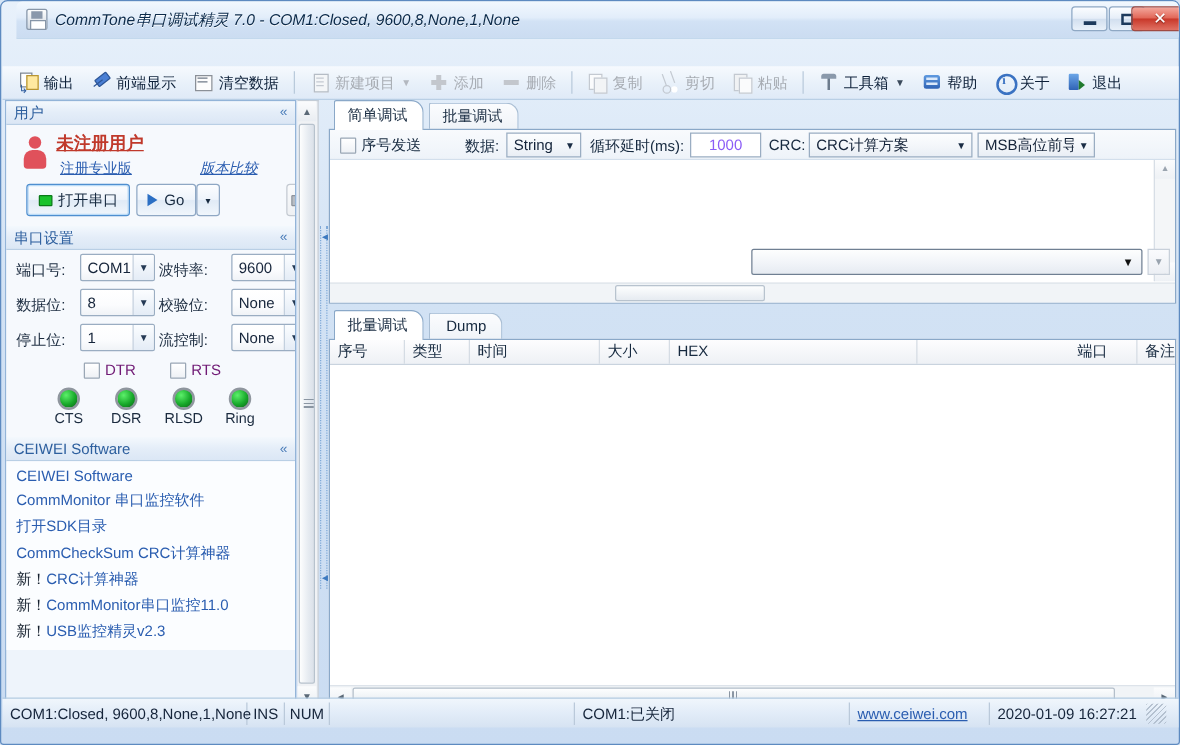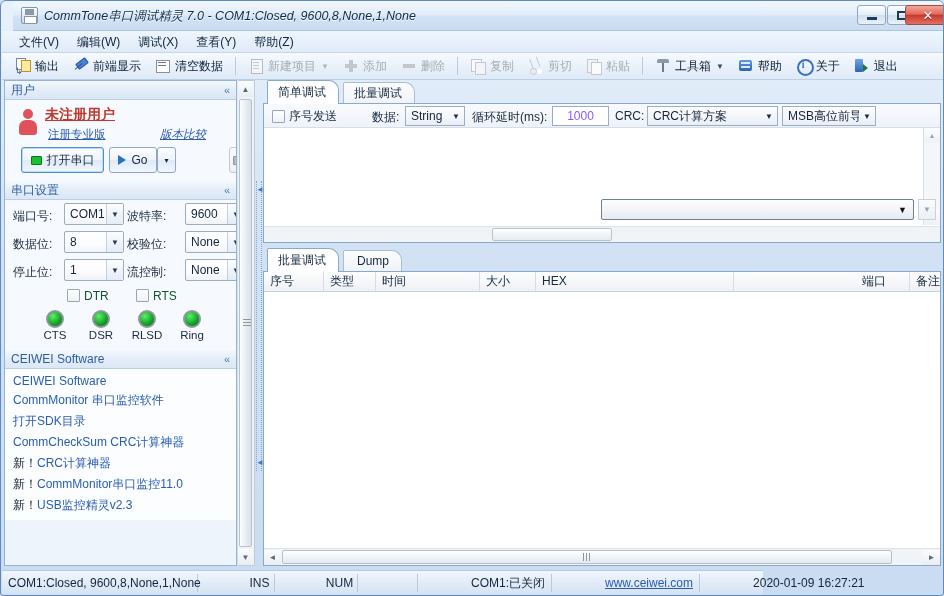--- a/index.html
+++ b/index.html
@@ -180,21 +180,21 @@
     background: linear-gradient(180deg,#ffffff 0%,#fbfcfe 60%,#f0f3f7 100%);
     font-size:12px; color:#15243a; display:flex; align-items:center; padding-left:5px;
     cursor:pointer; overflow:hidden;
   }
   .combo .cv{ flex:1; white-space:nowrap; overflow:hidden; }
   .combo .cbtn{
     width:17px; height:20px; flex:none; display:flex; align-items:center; justify-content:center;
     background: linear-gradient(180deg,#fbfdff,#e4ecf6);
     border-left:1px solid #c3d0de; font-size:8px; color:#253a55;
   }
-  .chk{ position:absolute; font-size:12px; color:#14532d; display:flex; align-items:flex-start; }
+  .chk{ position:absolute; font-size:12px; color:#701a75; display:flex; align-items:center; }
   .chk .box{ width:13px;height:13px;border:1px solid #9aa7b5; background:linear-gradient(180deg,#fff,#eef1f5); margin-right:4px; border-radius:1px; }
   .led-row{ position:absolute; text-align:center; font-size:11.5px; color:#1b2b3f; }
   .led-c{ width:14px;height:14px;border-radius:50%;
     background:radial-gradient(circle at 35% 30%, #5cf06a 0%, #17a82a 55%, #0b5f16 100%);
     border:2px solid #8f969e; margin:0 auto 1px auto; box-sizing:content-box; }
 
   
   #ceiwei-body{ background:#fbfdff; padding:3px 0 4px 0; }
   .lnk{ display:block; padding:2px 8px; font-size:12px; color:#2a5db0; cursor:pointer; white-space:nowrap; }
   .lnk .new{ color:#15202e; }
@@ -320,23 +320,23 @@
   }
   .hs-arrow{ width:17px; height:15px; display:flex; align-items:center; justify-content:center; font-size:8px; color:#5b6977;
     background:linear-gradient(180deg,#fbfcfd,#eaeef3); cursor:pointer; }
   #grid-hthumb{ position:absolute; left:18px; top:1px; width:610px; height:14px;
     background:linear-gradient(180deg,#fdfefe,#e4eaf0); border:1px solid #b4bfca; border-radius:2px;
     display:flex; align-items:center; justify-content:center; }
   #grid-hgrip{ width:8px; height:8px; background: repeating-linear-gradient(90deg,#8b96a3 0 1px, transparent 1px 3px); }
 
   
   #statusbar{
-    position:absolute; left:1px; bottom:1px; width:761px; height:24px;
+    position:absolute; left:1px; bottom:13px; width:941px; height:24px;
     background: linear-gradient(180deg,#f0f6fc 0%,#e2ecf8 50%,#d6e3f2 100%);
-    border-top:1px solid #b4cbe2; display:flex; align-items:center;gap:47px;
+    border-top:1px solid #b4cbe2; display:flex; align-items:center;
   }
   .st-cell{
     height:18px; line-height:18px; font-size:12px; color:#15243a; padding:0 6px;
     border-right:1px solid #bac9da; white-space:nowrap; display:flex; align-items:center;
   }
   #st-link{ color:#2a5db0; text-decoration:underline; cursor:pointer; }
   #st-grip{ width:16px; height:16px; margin-left:2px; margin-right:2px;
     background: repeating-linear-gradient(135deg, #a9b6c6 0 1px, transparent 1px 3px); opacity:.8; }
 </style>
 </head>
@@ -355,27 +355,20 @@
     <div class="winbtn" id="btn-max">
       <div class="glyph">
           <div class="maxbox"></div>
         </div>
     </div>
     <div class="winbtn" id="btn-close">
       <div class="glyph">✕</div>
     </div>
   </div>
 
-  <div id="menubar">
-      <div class="menu-item">文件(V)</div>
-      <div class="menu-item">编辑(W)</div>
-      <div class="menu-item">调试(X)</div>
-      <div class="menu-item">查看(Y)</div>
-      <div class="menu-item">帮助(Z)</div>
-    </div>
 
   <div id="toolbar">
       <div class="tb-btn">
         <span class="tb-ico ico-output">
           <span class="ico-arrow">↳</span>
         </span>
         <span>输出</span>
       </div>
       <div class="tb-btn">
         <span class="tb-ico ico-pin"></span>

